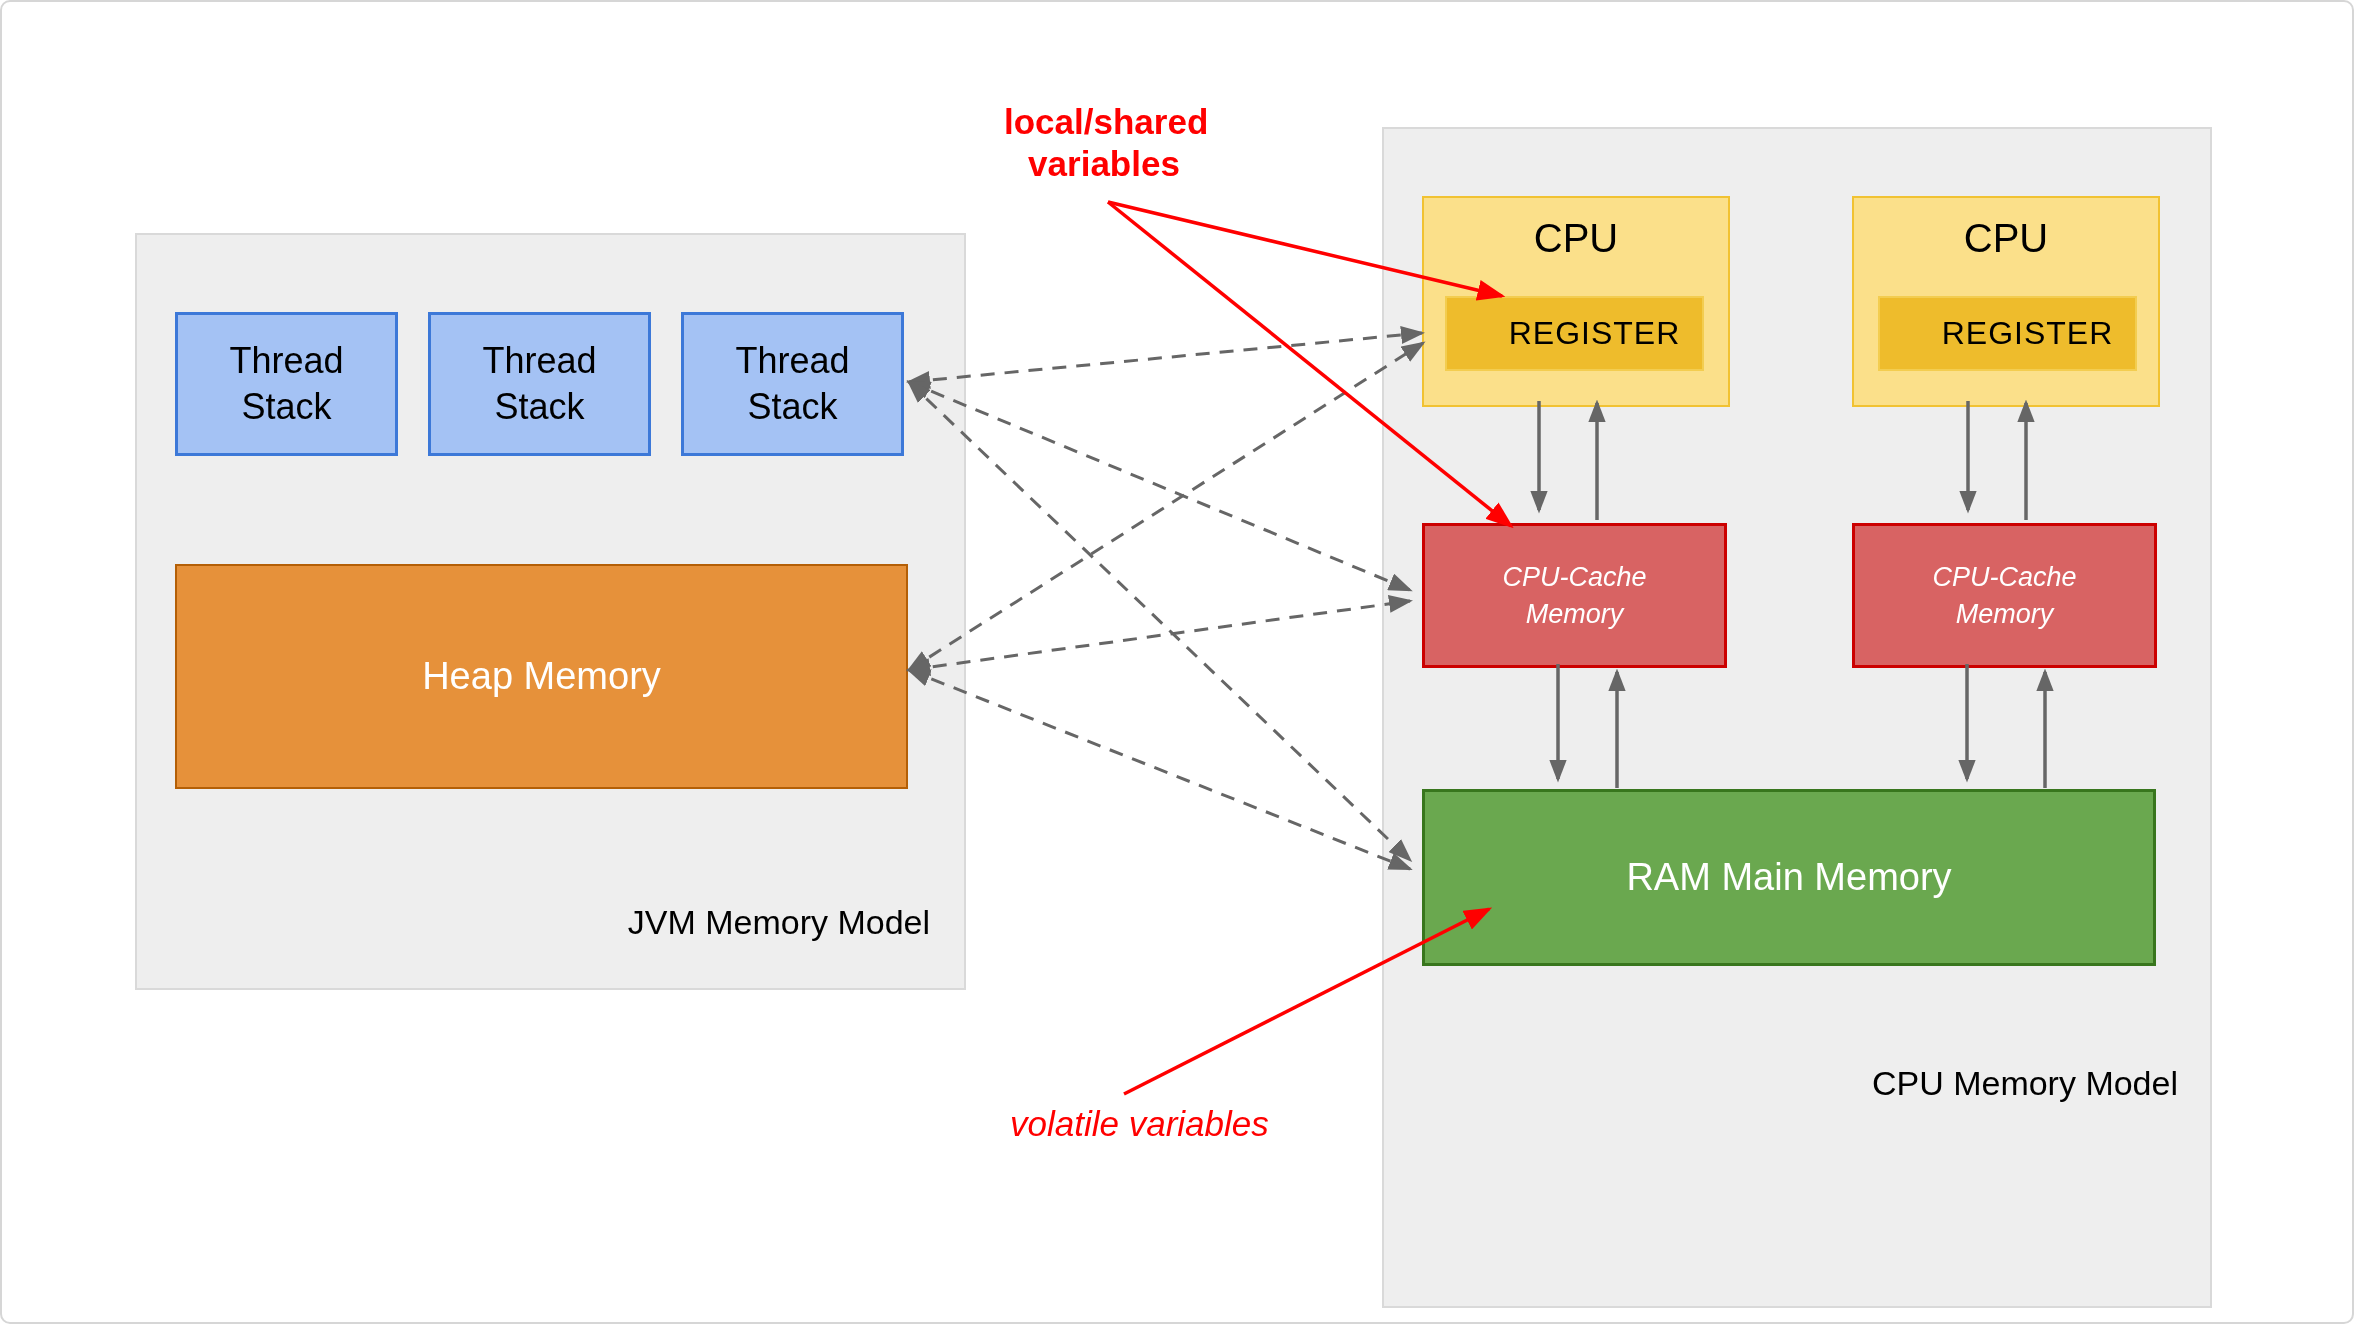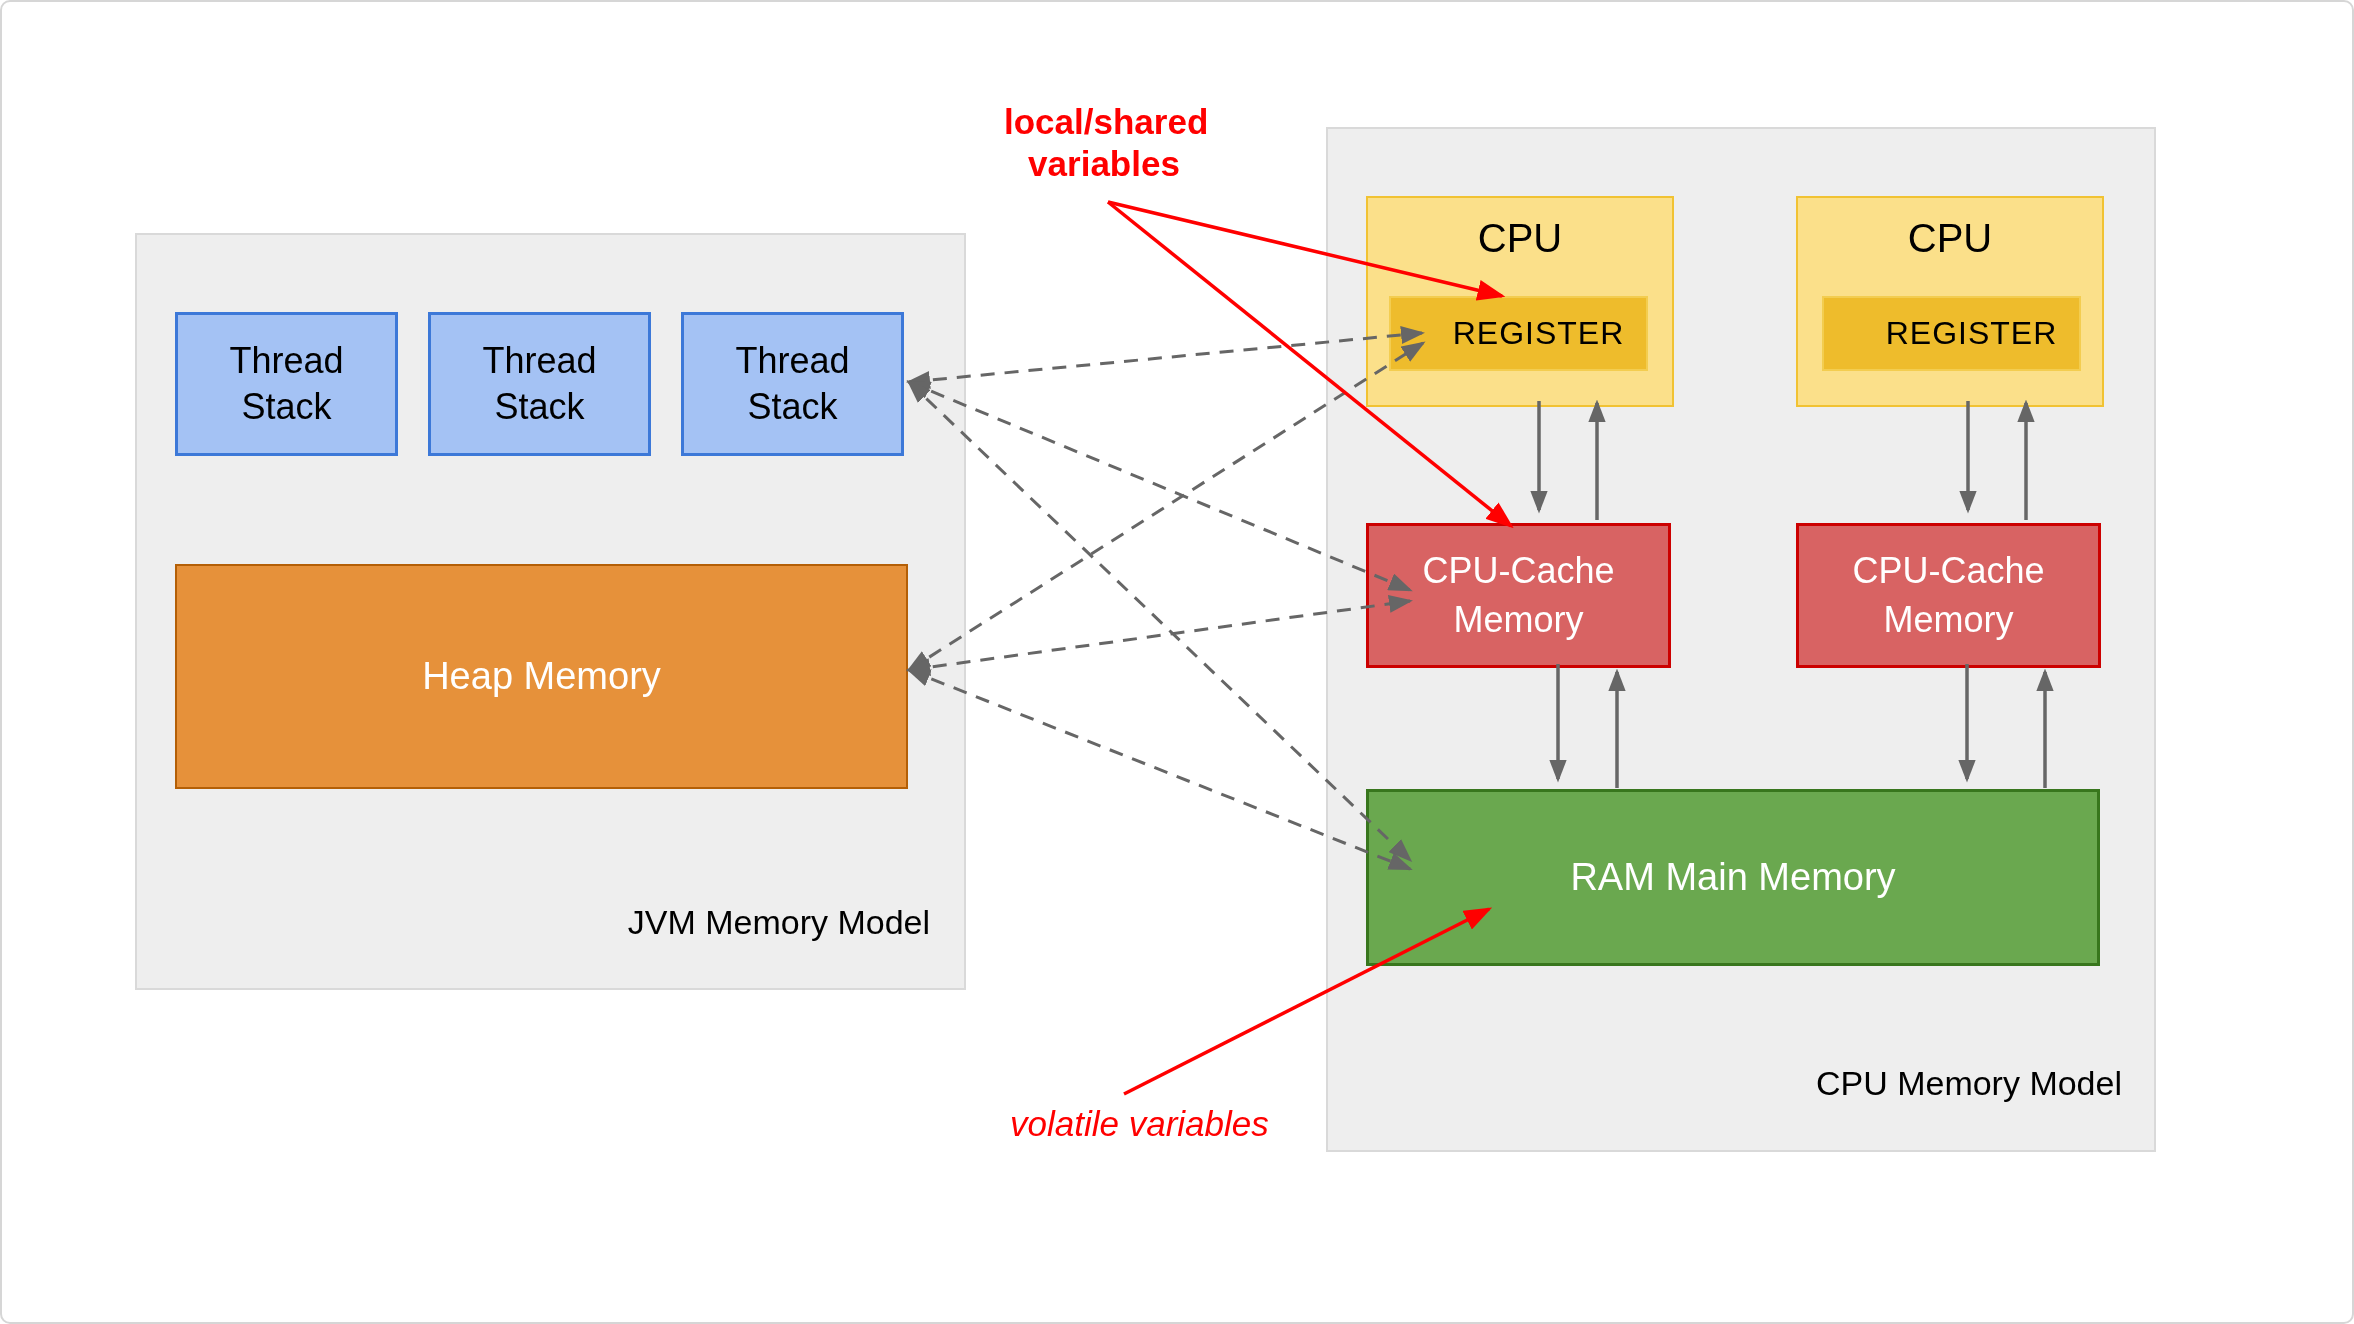--- a/index.html
+++ b/index.html
@@ -22,21 +22,21 @@
     border:2px solid var(--page-border);border-radius:10px;overflow:hidden;
   }
   .panel{
     position:absolute;background:var(--panel-bg);
     border:2px solid var(--panel-border);
   }
   .panel-title{
     position:absolute;font-size:34px;color:var(--text-dark);white-space:nowrap;
   }
   .jvm-panel{left:133px;top:231px;width:831px;height:757px;}
-  .cpu-panel{left:1324px;top:125px;width:830px;height:1025px;}
+  .cpu-panel{left:1380px;top:125px;width:830px;height:1181px;}
   .box{
     position:absolute;display:flex;align-items:center;justify-content:center;
     text-align:center;white-space:pre-line;
   }
   .thread-stack{
     width:223px;height:144px;top:77px;
     background:var(--thread-fill);border:3px solid var(--thread-border);
     font-size:36px;line-height:1.28;color:var(--text-dark);
   }
   .ts-0{left:38px;} .ts-1{left:291px;} .ts-2{left:544px;}
@@ -56,21 +56,21 @@
   }
   .register{
     top:98px;width:259px;height:75px;
     background:var(--register-fill);border:2px solid var(--register-border);
     font-size:32px;color:var(--text-dark);letter-spacing:1px;padding-left:40px;
   }
   .reg-0{left:21px;} .reg-1{left:24px;}
   .cache{
     top:394px;width:305px;height:145px;
     background:var(--cache-fill);border:3px solid var(--cache-border);
-    font-size:36px;line-height:1.35;color:var(--text-light);
+    font-size:27px;line-height:1.35;color:var(--text-light);font-style:italic;
   }
   .cache-0{left:38px;} .cache-1{left:468px;}
   .ram{
     left:38px;top:660px;width:734px;height:177px;
     background:var(--ram-fill);border:3px solid var(--ram-border);
     font-size:38px;color:var(--text-light);
   }
   .jvm-title{right:34px;top:668px;}
   .cpu-title{right:32px;top:935px;}
   .red-note{

